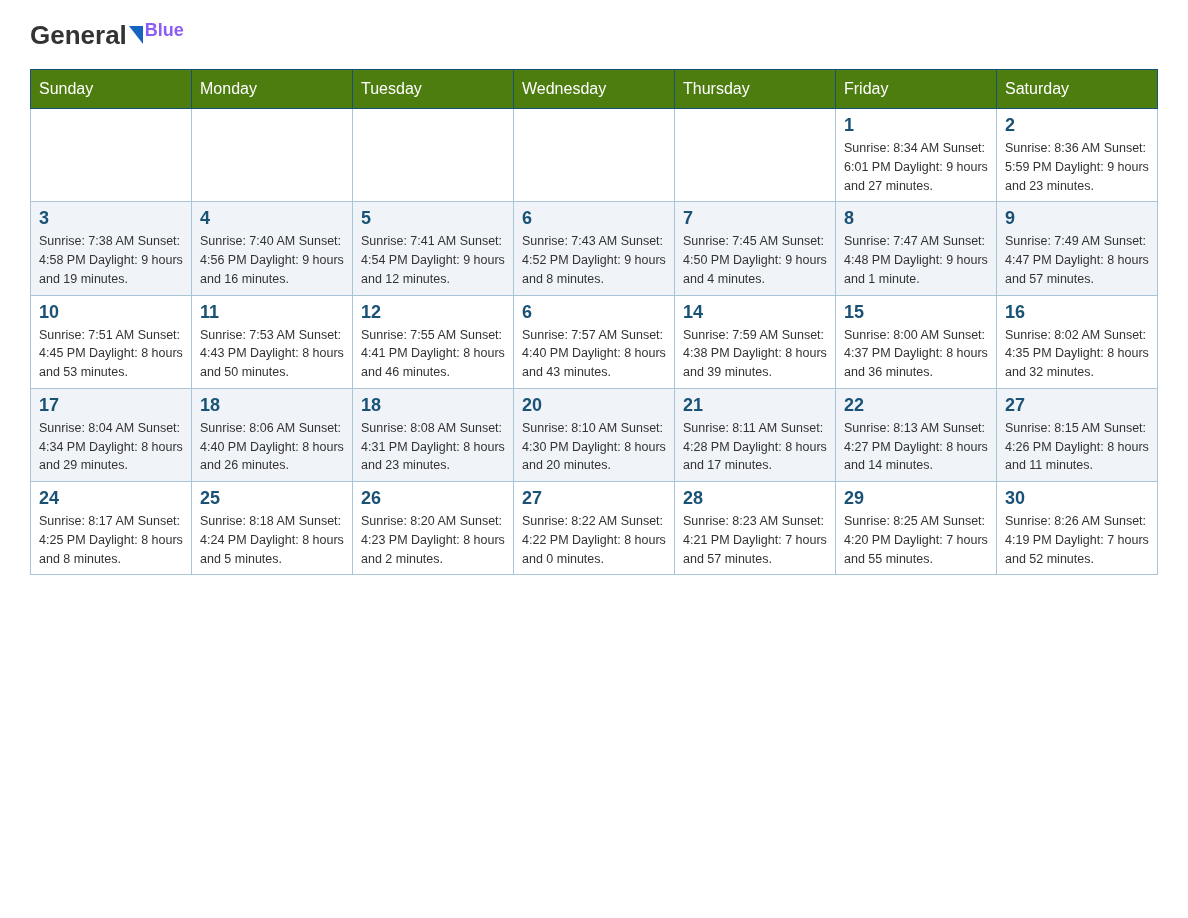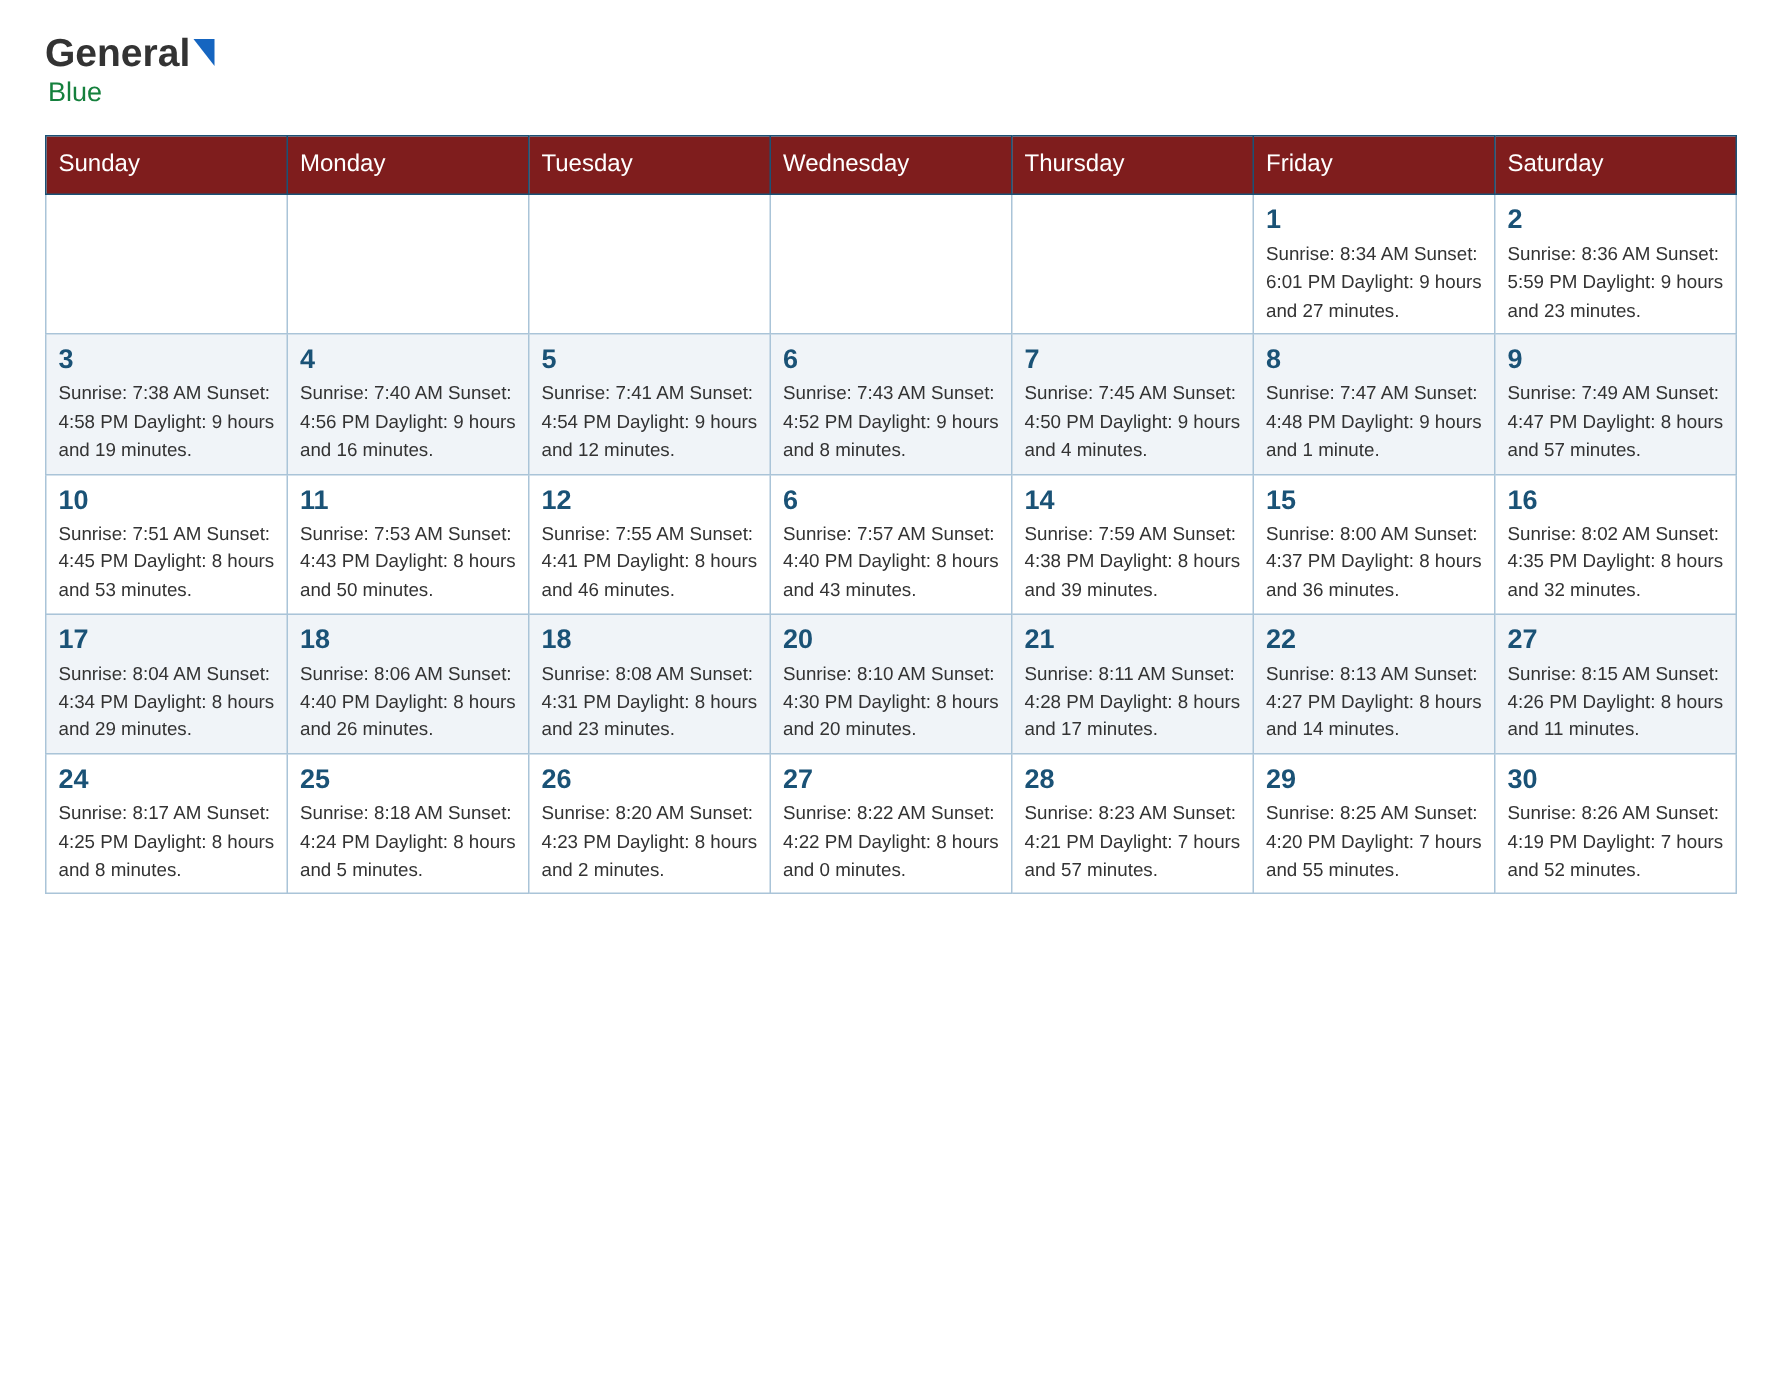--- a/index.html
+++ b/index.html
@@ -10,63 +10,62 @@
       color: #333;
     }
     .header {
       display: flex;
       justify-content: space-between;
       align-items: flex-start;
       margin-bottom: 18px;
     }
     .logo {
       display: flex;
-      flex-direction: column;
       align-items: flex-start;
     }
     .logo-text {
       display: flex;
       align-items: center;
       font-size: 26px;
       font-weight: bold;
       color: #333;
     }
     .logo-triangle {
       width: 0;
       height: 0;
       border-left: 14px solid transparent;
       border-right: 0px solid transparent;
       border-top: 18px solid #1565c0;
       margin-left: 2px;
       margin-bottom: 2px;
     }
     .logo-subtitle {
-      color: #15803d;
+      color: #8b5cf6;
       font-size: 18px;
-      font-weight: normal;
+      font-weight: bold;
       margin-left: 2px;
     }
     .title-block {
       text-align: right;
     }
     .main-title {
       font-size: 48px;
       font-weight: normal;
       color: #222;
     }
     .location-title {
       font-size: 22px;
       color: #555;
     }
     .calendar {
       width: 100%;
       border-collapse: collapse;
     }
     .calendar th {
-      background: #7f1d1d;
+      background: #4d7c0f;
       color: #fff;
       padding: 10px 8px;
       font-size: 16px;
       font-weight: normal;
       text-align: left;
       border: 1px solid #1a5276;
     }
     .calendar td {
       border: 1px solid #aac4d8;
       vertical-align: top;

